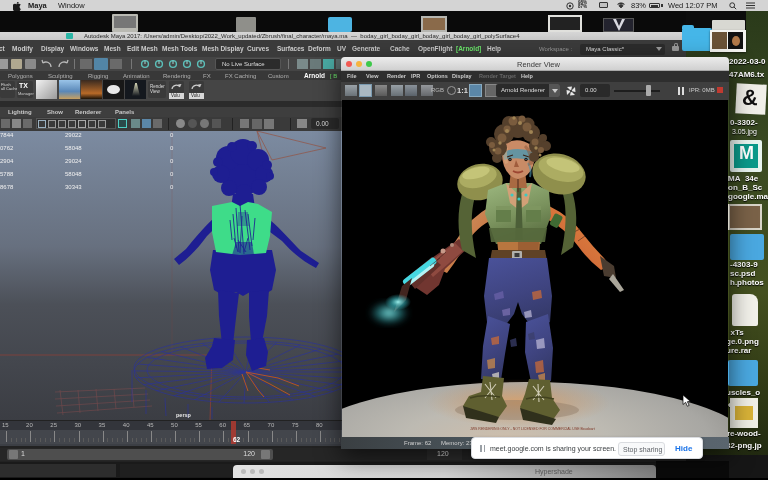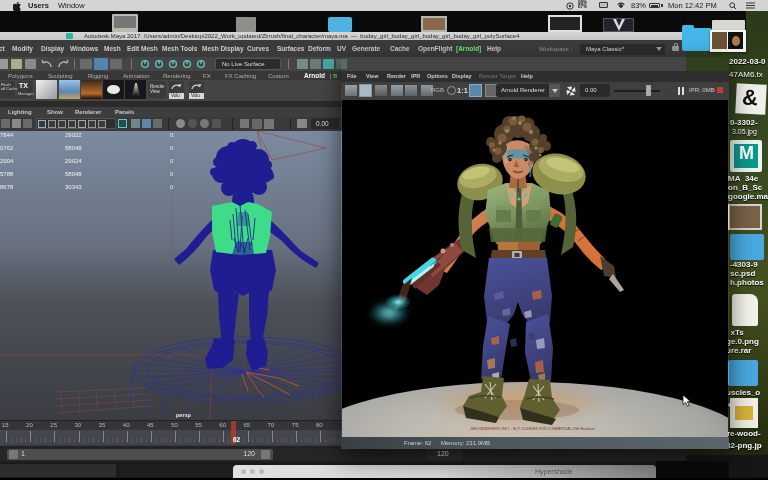--- a/index.html
+++ b/index.html
@@ -36,21 +36,21 @@
     </div>
 
 <div class="ab" style="left:710px;top:30px;width:36px;height:22px;background:#f4f4f0;z-index:5;box-shadow:0 1px 2px rgba(0,0,0,.5)">
  <div class="ab" style="left:2px;top:2px;width:15px;height:17px;background:#6a5236"></div>
  <div class="ab" style="left:18px;top:2px;width:15px;height:17px;background:#111"></div>
  <div class="ab" style="left:22px;top:6px;width:8px;height:10px;background:#b07848;border-radius:50%"></div>
 </div>
 
 <div id="rstrip" class="ab" style="left:686px;top:52px;width:82px;height:428px;overflow:hidden;z-index:2">
  <div class="t" style="left:43px;top:5px;color:#fff;font-size:8px;font-weight:bold;text-shadow:0 1px 1px #000">2022-03-0</div>
- <div class="t" style="left:43px;top:18px;color:#fff;font-size:8px;font-weight:normal;text-shadow:0 1px 1px #000">47AM6.tx</div>
+ <div class="t" style="left:43px;top:18px;color:#fff;font-size:8px;font-weight:bold;text-shadow:0 1px 1px #000">47AM6.tx</div>
  <div class="ab" style="left:50px;top:32px;width:30px;height:30px;background:#f0efe8;transform:rotate(3deg)">
         <div class="t" style="left:6px;top:1px;color:#111;font-size:22px;font-weight:bold">&amp;</div>
       </div>
  <div class="t" style="left:44px;top:66px;color:#fff;font-size:8px;font-weight:bold;text-shadow:0 1px 1px #000">0-3302-</div>
  <div class="t" style="left:46px;top:76px;color:#fff;font-size:7px;text-shadow:0 1px 1px #000">3.05.jpg</div>
  <div class="ab" style="left:44px;top:88px;width:32px;height:32px;background:#e8f4ef;border-radius:2px">
         <div class="ab" style="left:4px;top:4px;width:24px;height:24px;background:#0a9a8a"></div>
         <div class="t" style="left:9px;top:3px;color:#fff;font-size:18px;font-weight:bold">M</div>
       </div>
  <div class="t" style="left:42px;top:122px;color:#fff;font-size:8px;font-weight:bold;text-shadow:0 1px 1px #000">MA&nbsp;&nbsp;34e</div>
@@ -477,20 +477,26 @@
         </div>
  </div>
 
  <div class="ab" style="left:0;top:430px;width:686px;height:18px;background:#1a1a1a">
    <div class="ab" style="left:0;top:2px;width:116px;height:13px;background:#2d2d2d"></div>
    <div class="ab" style="left:120px;top:2px;width:113px;height:13px;background:#1f1f1f"></div>
  </div>
 </div>
 
 <div class="ab" style="left:341px;top:57px;width:388px;height:392px;z-index:6;box-shadow:0 8px 24px rgba(0,0,0,.6);border-radius:4px 4px 0 0">
+  <div class="ab" style="left:0;top:0;width:388px;height:14px;background:linear-gradient(180deg,#ececec,#d0d0d0);border-radius:4px 4px 0 0;border-bottom:1px solid #a8a8a8">
+    <div class="ab" style="left:5px;top:4px;width:6px;height:6px;border-radius:50%;background:#f25a53"></div>
+    <div class="ab" style="left:15px;top:4px;width:6px;height:6px;border-radius:50%;background:#f6b43f"></div>
+    <div class="ab" style="left:25px;top:4px;width:6px;height:6px;border-radius:50%;background:#3ec94a"></div>
+    <div class="t" style="left:176px;top:3px;font-size:7.5px;color:#3a3a3a">Render View</div>
+  </div>
   <div class="ab" style="left:0;top:14px;width:388px;height:11px;background:#2e2e2e;font-size:5.5px;font-weight:bold;color:#ccc">
     <div class="t" style="left:6px;top:2px">File</div>
     <div class="t" style="left:25px;top:2px">View</div>
     <div class="t" style="left:46px;top:2px">Render</div>
     <div class="t" style="left:70px;top:2px">IPR</div>
     <div class="t" style="left:86px;top:2px">Options</div>
     <div class="t" style="left:111px;top:2px">Display</div>
     <div class="t" style="left:138px;top:2px;color:#666">Render Target</div>
     <div class="t" style="left:180px;top:2px">Help</div>
   </div>
@@ -728,42 +734,51 @@
 
 <div class="ab" style="left:233px;top:465px;width:423px;height:13px;background:linear-gradient(90deg,#e2e2e2,#d4d4d4 50%,#a8a8a8 78%,#828282);border-radius:4px 4px 0 0;z-index:5">
   <div class="ab" style="left:8px;top:4px;width:5px;height:5px;border-radius:50%;background:#bbb"></div>
   <div class="ab" style="left:17px;top:4px;width:5px;height:5px;border-radius:50%;background:#bbb"></div>
   <div class="ab" style="left:26px;top:4px;width:5px;height:5px;border-radius:50%;background:#bbb"></div>
   <div class="t" style="left:302px;top:2.5px;font-size:7px;color:#5a5a5a">Hypershade</div>
 </div>
 <div class="ab" style="left:656px;top:461px;width:73px;height:19px;background:#0a0a0a;z-index:5"></div>
 <div class="ab" style="left:0;top:478px;width:768px;height:2px;background:#000;z-index:7"></div>
 
+<div class="ab" style="left:471px;top:437px;width:232px;height:22px;background:#fff;border:1px solid #dadce0;border-radius:4px;z-index:9;box-shadow:0 1px 3px rgba(0,0,0,.3)">
+  <div class="ab" style="left:8px;top:7px;width:1.5px;height:7px;background:#9aa0a6"></div>
+  <div class="ab" style="left:11.5px;top:7px;width:1.5px;height:7px;background:#9aa0a6"></div>
+  <div class="t" style="left:18px;top:6.5px;font-size:7px;color:#3c4043">meet.google.com is sharing your screen.</div>
+  <div class="ab" style="left:146px;top:3.5px;width:47px;height:14px;background:#f8f9fa;border:1px solid #dadce0;border-radius:3px">
+        <div class="t" style="left:4px;top:3px;font-size:7px;color:#5f6368">Stop sharing</div>
+      </div>
+  <div class="t" style="left:203px;top:6px;font-size:8px;color:#1a73e8;font-weight:bold">Hide</div>
+</div>
 
 <div class="ab" style="left:0;top:0;width:768px;height:11px;background:#d4d4d4;z-index:10">
   <svg class="ab" style="left:13px;top:1.5px" width="8" height="9" viewBox="0 0 14 16">
         <path fill="#1a1a1a" d="M11.6,8.4c0-2.4,2-3.5,2.1-3.6c-1.1-1.7-2.9-1.9-3.5-1.9c-1.5-0.2-2.9,0.9-3.7,0.9C5.7,3.8,4.6,2.9,3.4,2.9C1.8,3,0.3,3.9-0.5,5.4c-1.6,2.9-0.4,7.2,1.2,9.5c0.8,1.2,1.7,2.4,2.9,2.4c1.2,0,1.6-0.7,3-0.7c1.4,0,1.8,0.7,3,0.7c1.3,0,2.1-1.1,2.8-2.3c0.9-1.3,1.3-2.6,1.3-2.7C13.7,12.3,11.6,11.4,11.6,8.4z M9.2,1.7C9.8,0.9,10.3,0,10.2-1c-0.9,0-2,0.6-2.7,1.4C6.9,1.1,6.3,2.1,6.4,3C7.4,3.1,8.5,2.5,9.2,1.7z"></path>
       </svg>
-  <div class="t" style="left:28px;top:1px;font-size:7.5px;font-weight:bold;color:#1a1a1a">Users</div>
+  <div class="t" style="left:28px;top:1px;font-size:7.5px;font-weight:bold;color:#1a1a1a">Maya</div>
   <div class="t" style="left:58px;top:1px;font-size:7.5px;color:#1a1a1a">Window</div>
   <svg class="ab" style="left:566px;top:1.5px" width="8" height="8">
         <circle cx="4" cy="4" r="3.2" fill="none" stroke="#333" stroke-width="1"></circle>
         <circle cx="4" cy="4" r="1.2" fill="#333"></circle>
       </svg>
   <div class="t" style="left:578px;top:0.5px;font-size:4.5px;color:#222;line-height:4.8px;font-weight:bold">98%<br>87%</div>
   <div class="ab" style="left:599px;top:2px;width:9px;height:6px;border:1px solid #333;border-radius:1px;background:#c0c0c0"></div>
   <svg class="ab" style="left:616px;top:1px" width="10" height="8" viewBox="0 0 10 8">
         <path d="M5,7 L2.8,4.8 A3.2,3.2 0 0,1 7.2,4.8 Z M1.4,3.4 A5,5 0 0,1 8.6,3.4" fill="#333" stroke="#333" stroke-width="0.8" fill-rule="evenodd"></path>
       </svg>
   <div class="t" style="left:631px;top:1px;font-size:7.5px;color:#1a1a1a">83%</div>
   <div class="ab" style="left:649px;top:2.5px;width:11px;height:5.5px;border:1px solid #333;border-radius:1px">
         <div class="ab" style="left:1px;top:1px;width:7px;height:2.5px;background:#333"></div>
       </div>
   <div class="ab" style="left:661px;top:4px;width:1.5px;height:2.5px;background:#333"></div>
-  <div class="t" style="left:668px;top:1px;font-size:7.5px;color:#1a1a1a">Mon 12:42 PM</div>
+  <div class="t" style="left:668px;top:1px;font-size:7.5px;color:#1a1a1a">Wed 12:07 PM</div>
   <svg class="ab" style="left:729px;top:1.5px" width="8" height="8">
         <circle cx="3.2" cy="3.2" r="2.4" fill="none" stroke="#333" stroke-width="1"></circle>
         <line x1="5" y1="5" x2="7.2" y2="7.2" stroke="#333" stroke-width="1"></line>
       </svg>
   <svg class="ab" style="left:746px;top:2px" width="9" height="7">
         <g stroke="#333" stroke-width="1">
           <line x1="0" y1="1" x2="9" y2="1"></line>
           <line x1="0" y1="3.5" x2="9" y2="3.5"></line>
           <line x1="0" y1="6" x2="9" y2="6"></line>
         </g>

